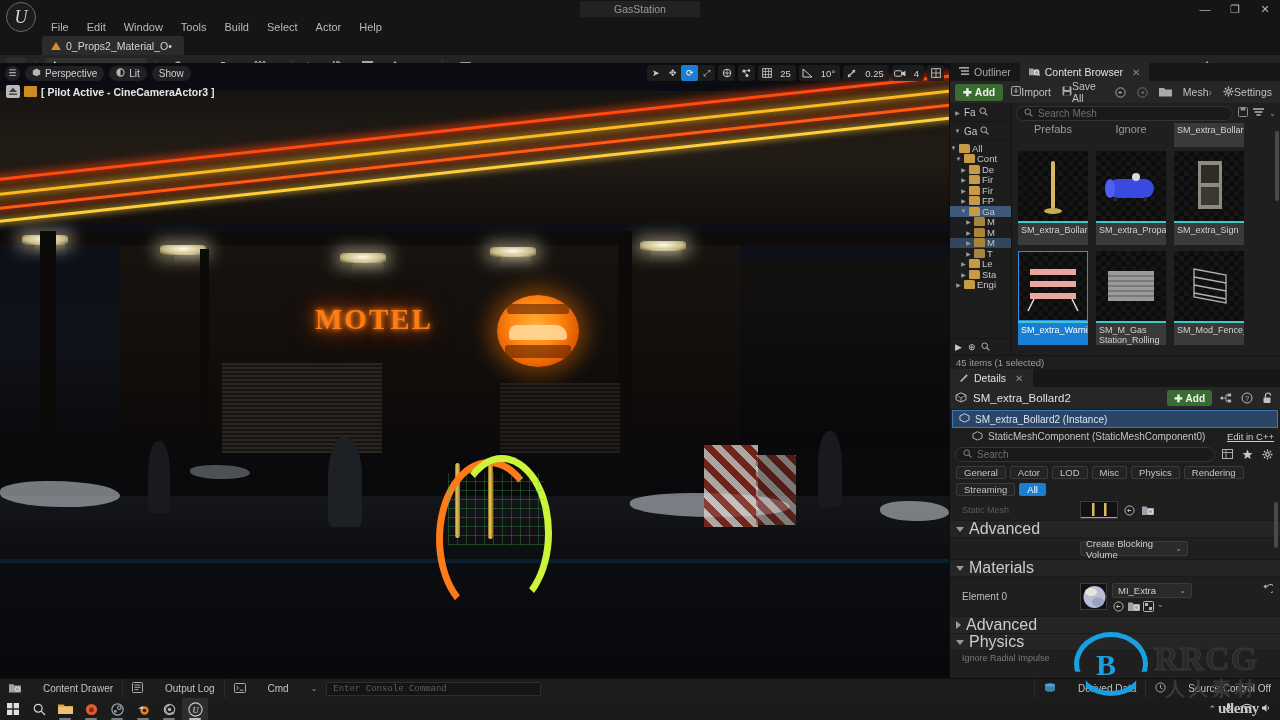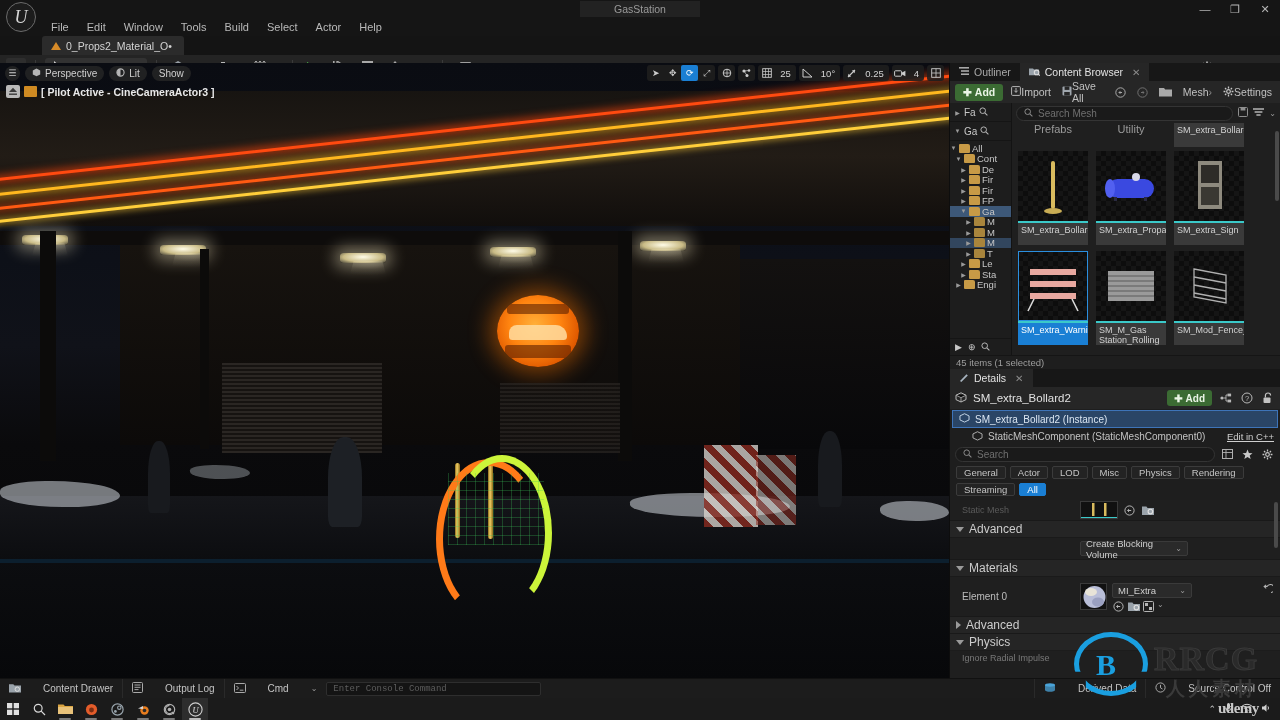--- a/index.html
+++ b/index.html
@@ -143,21 +143,21 @@
   .row-sel{ height:18px; background:#2a4566; border:1px solid #3e74b8; display:flex; align-items:center; gap:5px; padding:0 6px; font-size:10px; color:#dbe6f2; margin:1px 2px; }
   .row-sub{ height:15px; display:flex; align-items:center; gap:5px; padding:0 6px 0 22px; font-size:10px; color:#c3c3c3; position:relative; }
   .editcpp{ position:absolute; right:6px; font-size:9.5px; color:#cfcfcf; text-decoration:underline; }
   .det-search{ height:20px; display:flex; align-items:center; gap:5px; padding:2px 5px; }
   .det-sbox{ flex:1; height:15px; background:#1a1a1a; border:1px solid #343434; border-radius:8px; display:flex; align-items:center; gap:5px; padding:0 7px; color:#6f6f6f; font-size:10px;}
   .chips{ display:flex; flex-wrap:wrap; gap:4px; padding:2px 6px 4px; }
   .chip{ height:13px; border:1px solid #3b3b3b; border-radius:2px; padding:0 7px; font-size:9.5px;
     color:#c5c5c5; display:flex; align-items:center; background:#232323; }
   .chip.on{ background:#1a7fd4; border-color:#1a7fd4; color:#fff; }
   .det-body{ flex:1; overflow:hidden; position:relative; background:#1f1f1f; }
-  .sec{ height:17px; background:#252525; display:flex; align-items:center; gap:5px; padding-left:6px; font-size:12px; color:#cccccc; border-top:1px solid #191919;}
+  .sec{ height:17px; background:#252525; display:flex; align-items:center; gap:5px; padding-left:6px; font-size:16px; color:#cccccc; border-top:1px solid #191919;}
   .tri-d{ width:0;height:0;border-left:4px solid transparent;border-right:4px solid transparent;border-top:5px solid #9a9a9a; }
   .tri-r{ width:0;height:0;border-top:4px solid transparent;border-bottom:4px solid transparent;border-left:5px solid #9a9a9a; }
   .prow{ height:22px; display:flex; align-items:center; border-top:1px solid #1a1a1a; }
   .plabel{ width:130px; padding-left:12px; font-size:10px; color:#bdbdbd; }
   .pval{ flex:1; display:flex; align-items:center; gap:5px; }
   .combo{ height:15px; background:#2a2a2a; border:1px solid #3a3a3a; border-radius:2px; display:flex;
     align-items:center; justify-content:space-between; padding:0 5px; font-size:9.5px; color:#d0d0d0; }
   .asset-thumb{ width:27px;height:27px;background:#111; border:1px solid #3a3a3a; position:relative; overflow:hidden;}
   .mini-ibtn{ width:13px;height:13px;display:flex;align-items:center;justify-content:center;font-size:9px;color:#b4b4b4;}
   .scroll-v{ position:absolute; right:1px; width:4px; background:#4a4a4a; border-radius:2px; }
@@ -353,20 +353,21 @@
         <div class="spot" style="left:308px;top:198px;"></div>
         <div class="lamp" style="left:490px;top:184px;"></div>
         <div class="spot" style="left:456px;top:192px;"></div>
         <div class="lamp" style="left:640px;top:178px;"></div>
         <div class="spot" style="left:606px;top:186px;"></div>
 
         <div class="pole" style="left:40px;top:168px;width:16px;height:230px;"></div>
         <div class="pole" style="left:618px;top:168px;width:14px;height:230px;"></div>
         <div class="pole" style="left:200px;top:186px;width:9px;height:200px;"></div>
 
+        <div class="motel">MOTEL</div>
         <div class="garage">
           <div class="tb"></div>
           <div class="car"></div>
           <div class="bb"></div>
         </div>
 
         <div class="shutter" style="left:222px;top:300px;width:160px;height:90px;"></div>
         <div class="shutter" style="left:500px;top:320px;width:120px;height:70px;opacity:.7;"></div>
 
         <div class="ground"></div>
@@ -715,21 +716,21 @@
             <span class="chev">⌄</span>
           </div>
 
           <div class="grid">
 
             <div class="gridrow" style="margin-bottom:4px;">
               <div class="tile">
                 <div class="tile-top-label">Prefabs</div>
               </div>
               <div class="tile">
-                <div class="tile-top-label">Utility</div>
+                <div class="tile-top-label">Ignore</div>
               </div>
               <div class="tile">
                 <div class="tname" style="height:24px;">SM_extra_Bollard01</div>
               </div>
             </div>
 
             <div class="gridrow" style="margin-bottom:6px;">
               <div class="tile">
                 <div class="thumb">
                   <svg width="70" height="70" viewBox="0 0 70 70">

